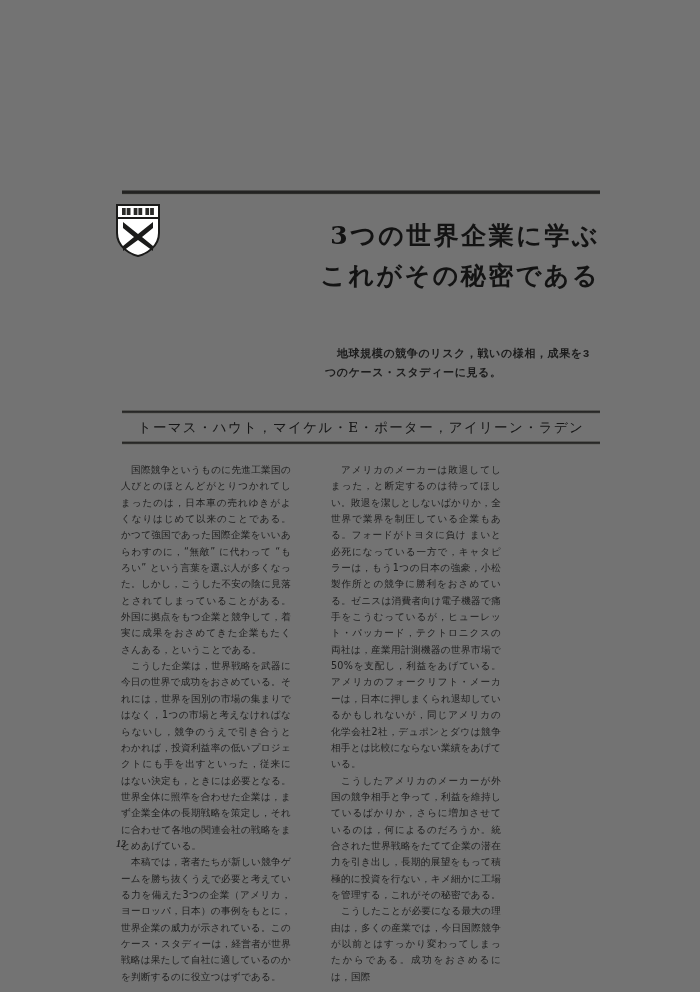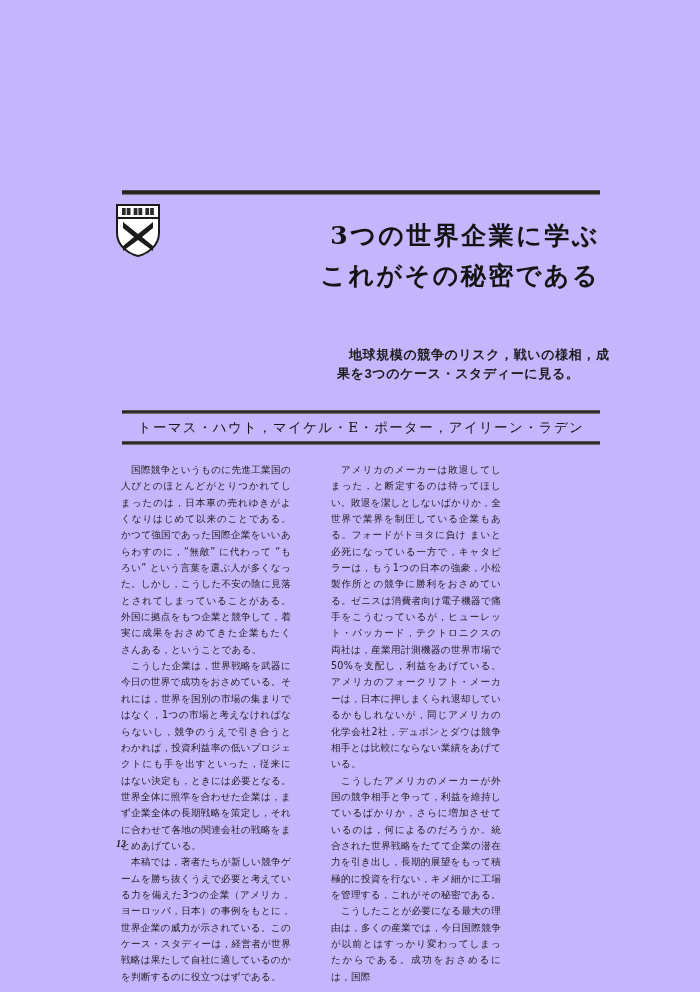--- a/index.html
+++ b/index.html
@@ -10,21 +10,21 @@
     font-family:"Liberation Serif","DejaVu Serif",serif;
     color:#1a1a1a;
     overflow:hidden;
     position:relative;
     -webkit-font-smoothing:antialiased;
   }
 
   
   #page{
     position:absolute;inset:0;
-    background:#c4b5fd;
+    background:#737373;
   }
 
   
   .top-rule{
     position:absolute;
     left:122px;top:190px;width:478px;height:5px;
     background:linear-gradient(to bottom,#5a5a58 0%,#1b1b1a 35%,#2d2d2b 70%,#8d8d8a 100%);
   }
 
   .crest{
@@ -42,23 +42,23 @@
     font-weight:bold;
     font-size:25px;
     letter-spacing:2.5px;
     line-height:40px;
     color:#131313;
     white-space:nowrap;
   }
 
   .subtitle{
     position:absolute;
-    left:337px;top:345px;width:275px;
-    font-family:Liberation Sans, sans-serif;
-    font-size:13px;
+    left:325px;top:345px;width:275px;
+    font-family:Liberation Mono, monospace;
+    font-size:11px;
     font-weight:bold;
     line-height:19px;
     letter-spacing:0.6px;
     color:#1c1c1c;
     text-indent:12px;
   }
 
   
   .byline-rule{
     position:absolute;left:122px;width:478px;height:4px;

